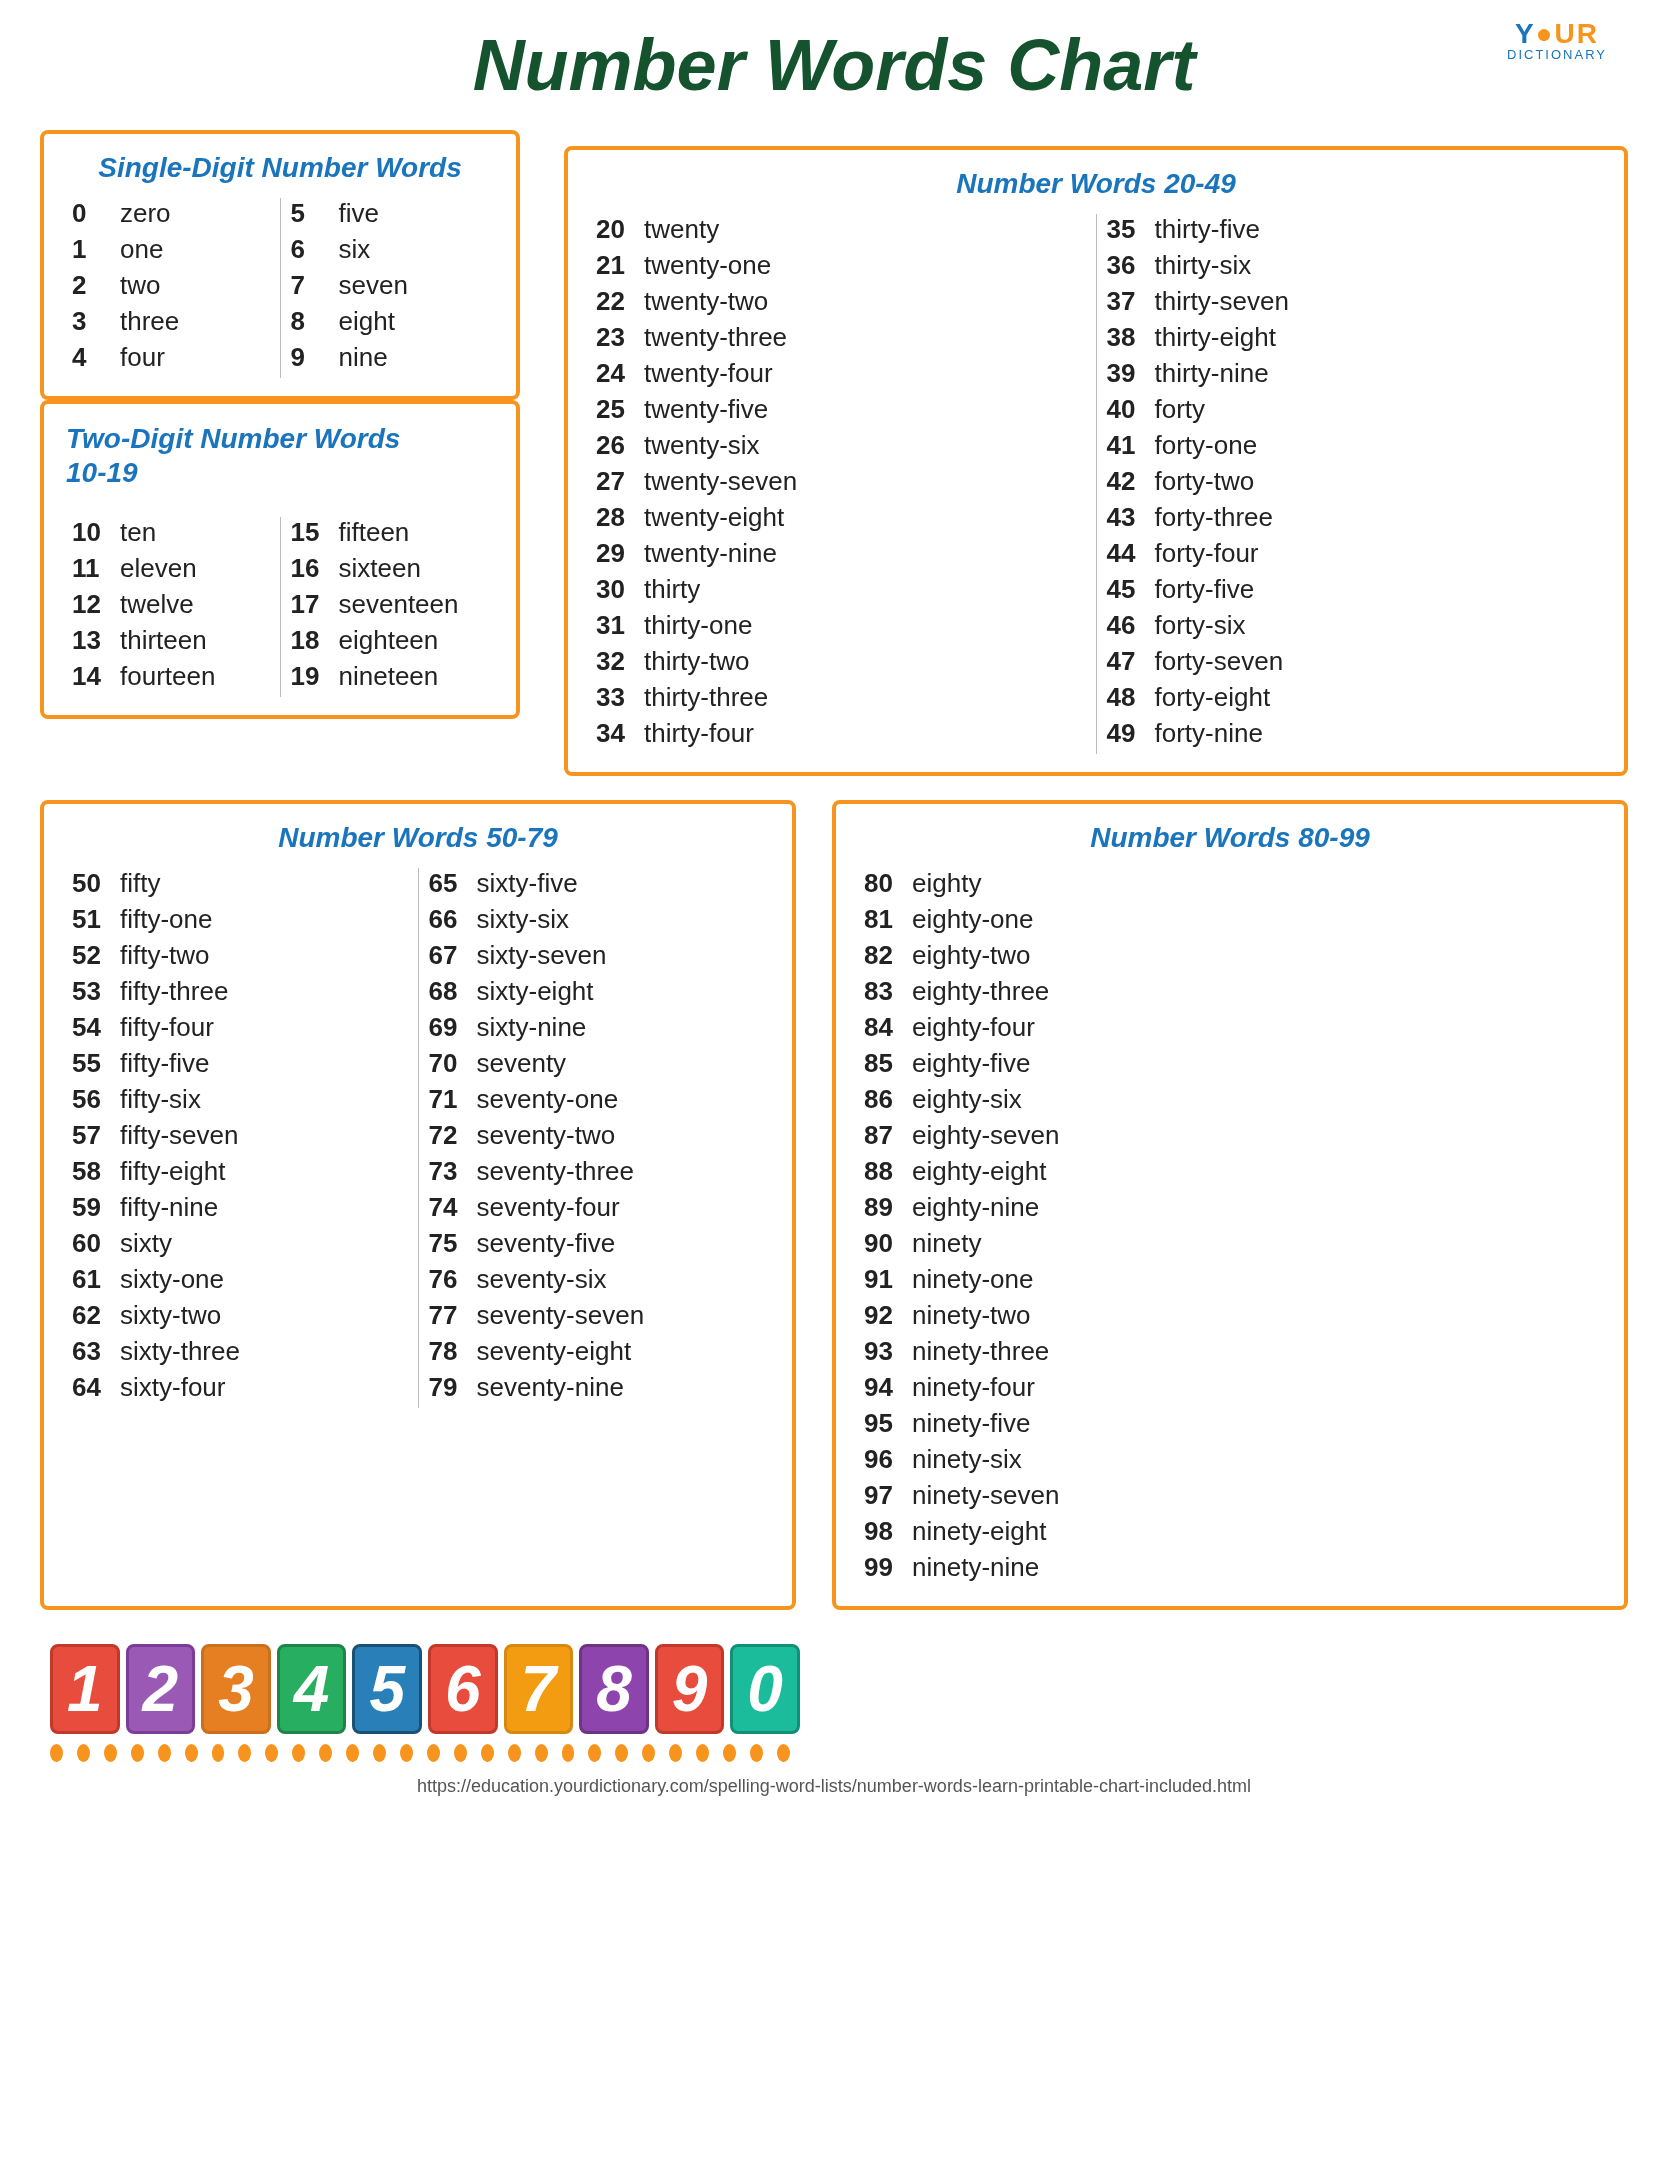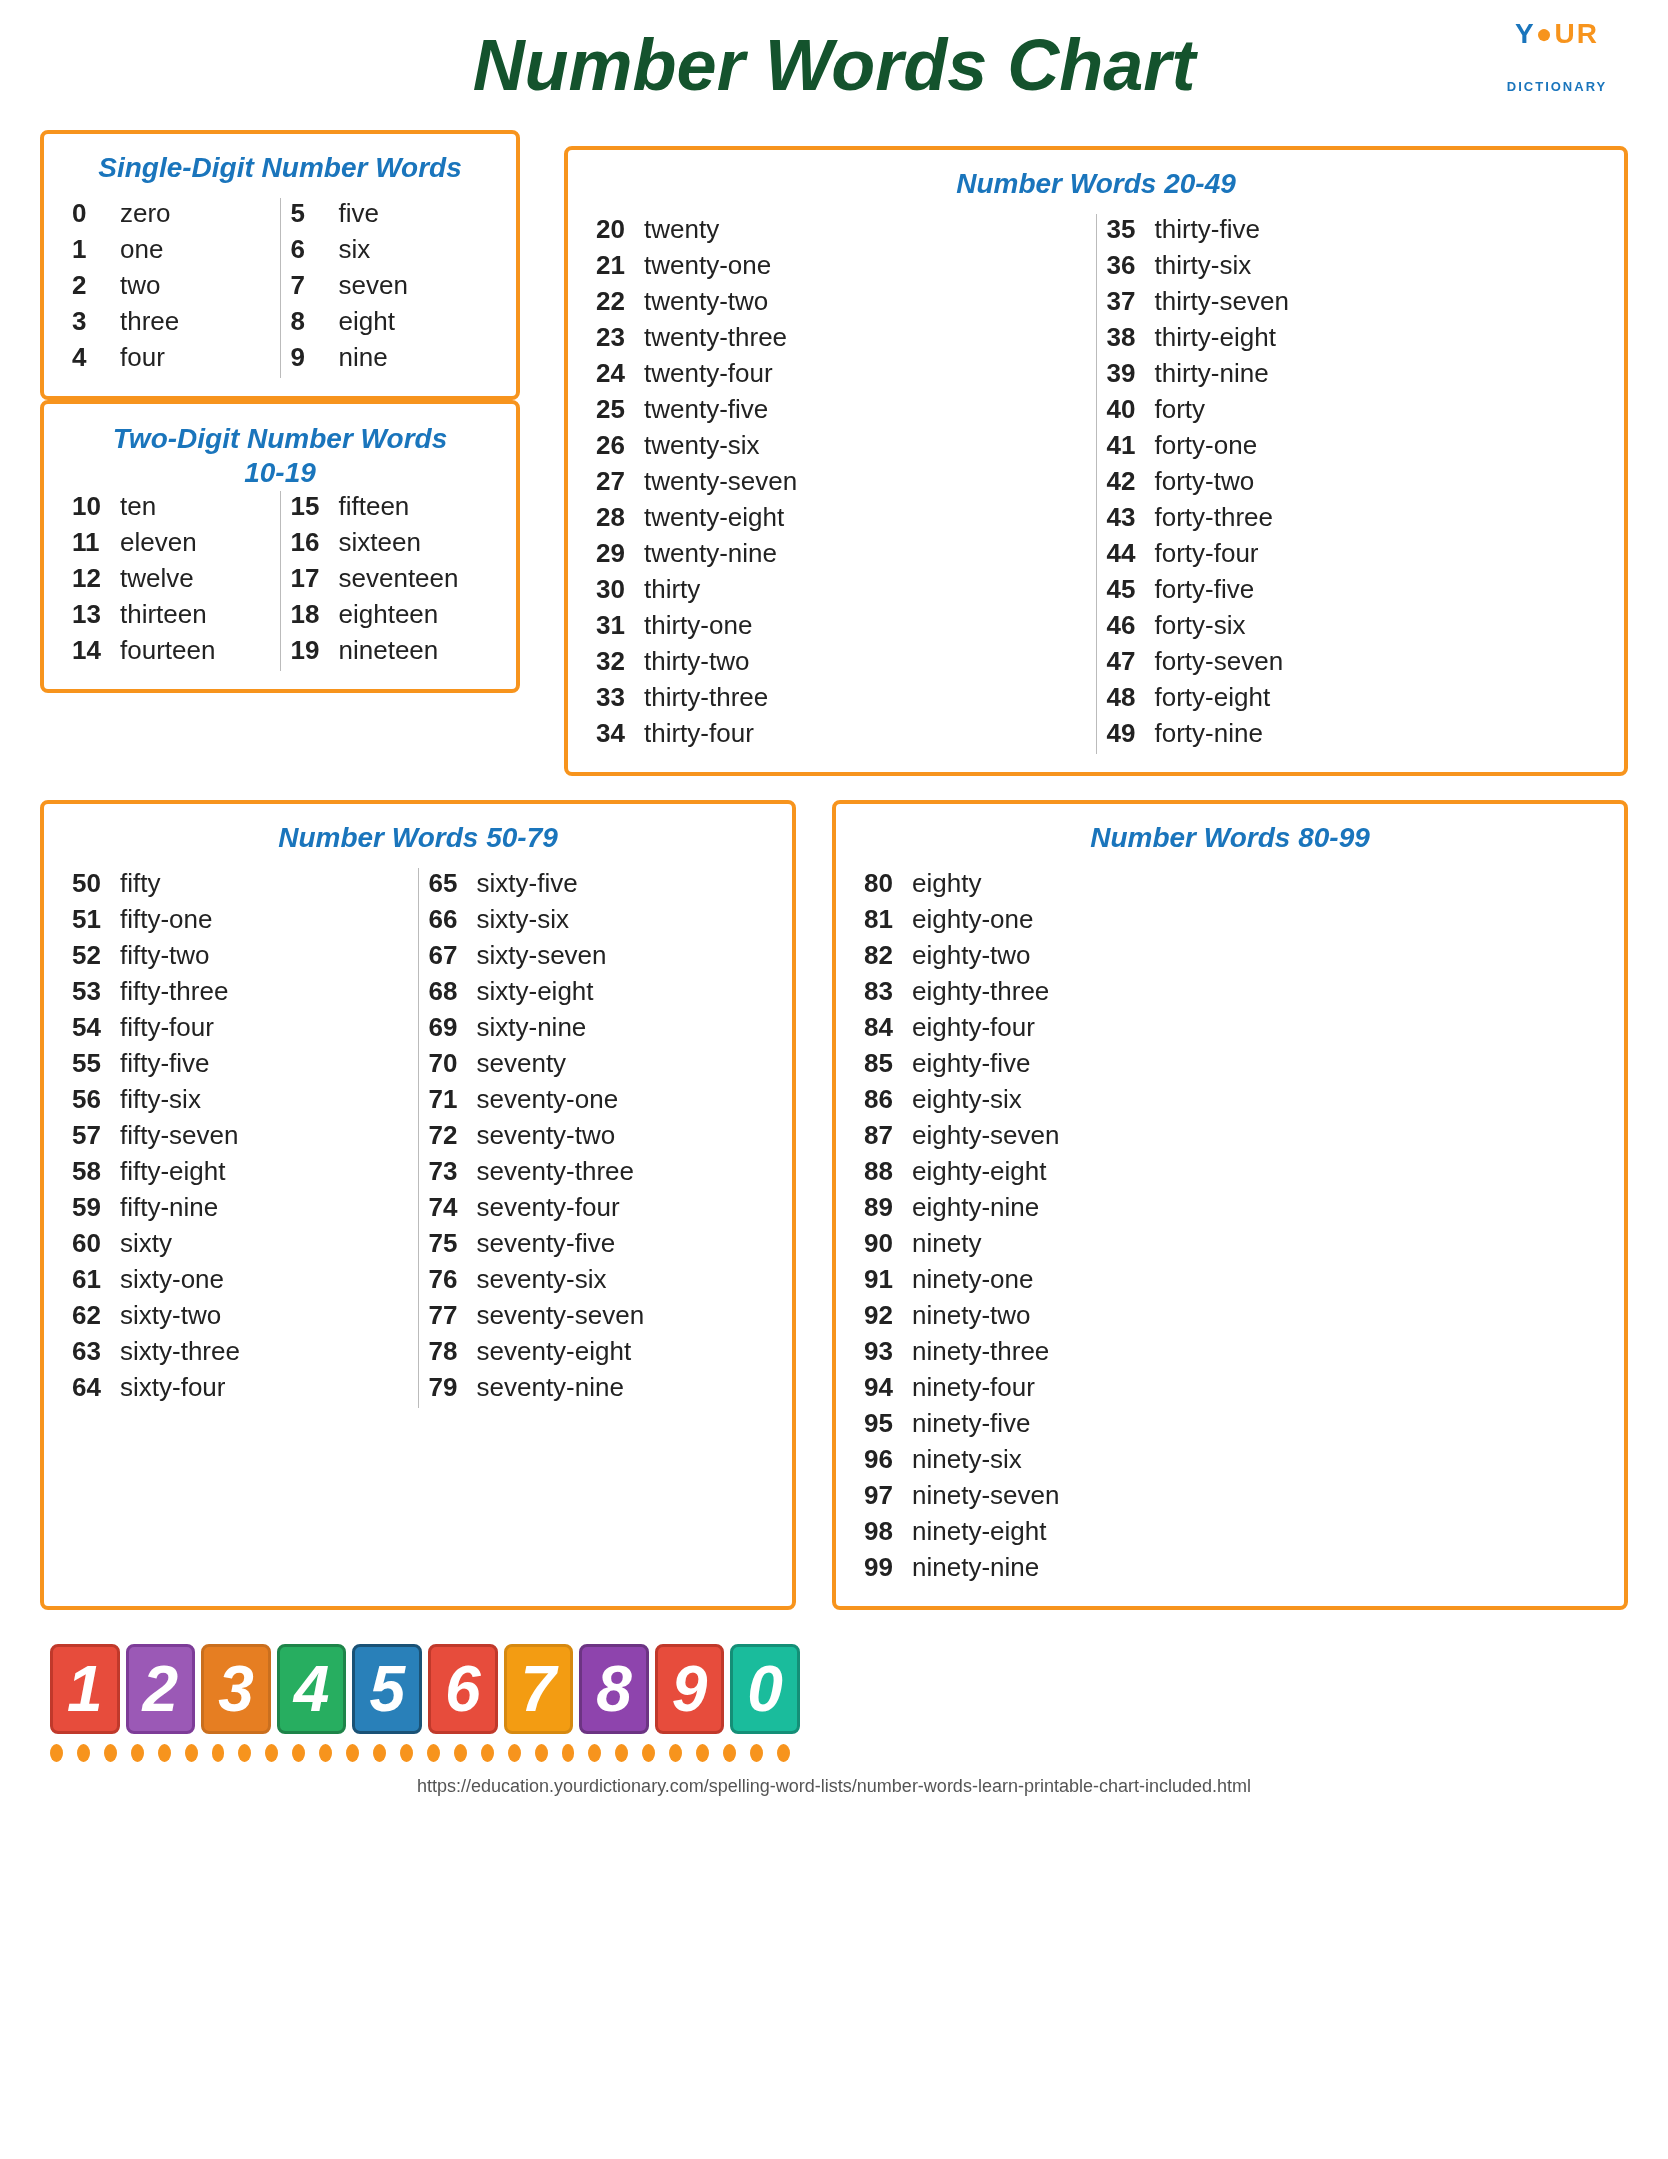--- a/index.html
+++ b/index.html
@@ -25,24 +25,23 @@
     }
     .logo-your {
       font-size: 28px;
       font-weight: 900;
       color: #f7941d;
       letter-spacing: 2px;
     }
     .logo-your span.y { color: #1a75bc; }
     .logo-dictionary {
       font-size: 13px;
-      font-weight: 700;
+      font-weight: 400;
       color: #1a75bc;
       letter-spacing: 2px;
-      margin-top: 32px;
     }
     h1.main-title {
       text-align: center;
       font-size: 72px;
       font-weight: 900;
       color: #14532d;
       font-style: italic;
       margin-top: 4px;
       margin-bottom: 24px;
     }
@@ -81,26 +80,26 @@
     .box-full-left {
       width: 756px;
       flex-shrink: 0;
     }
     .box-full-right {
       flex: 1;
     }
 
     
     .two-digit-title {
-      text-align: center;
+      text-align: left;
       font-size: 28px;
       font-weight: 900;
       color: #1a75bc;
       font-style: italic;
-      margin-bottom: 2px;
+      margin-bottom: 28px;
       line-height: 1.2;
     }
 
     
     .colorful-numbers {
       display: flex;
       justify-content: flex-start;
       align-items: center;
       gap: 6px;
       margin-top: 10px;

